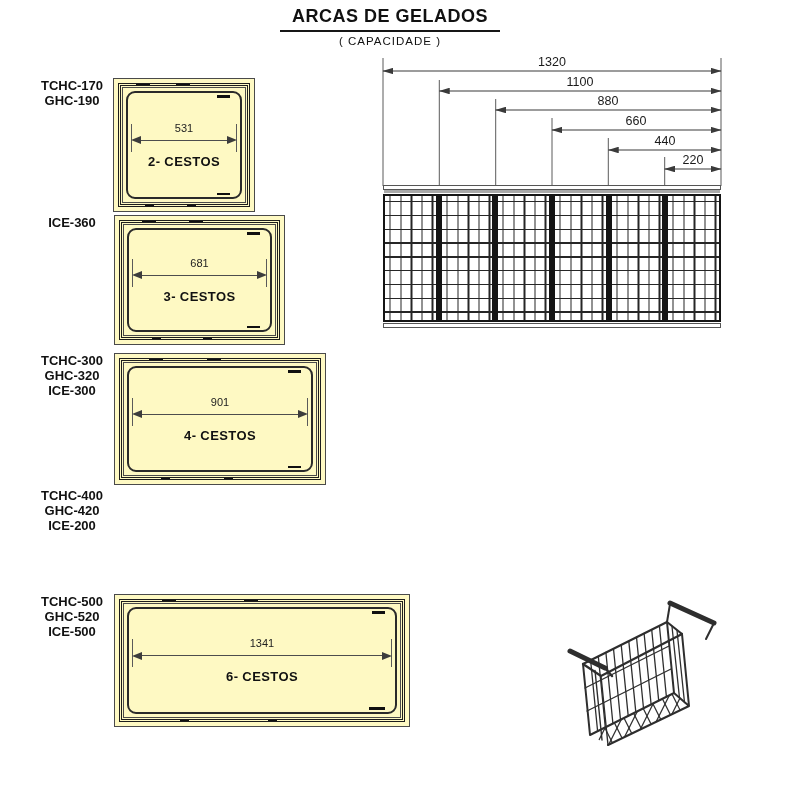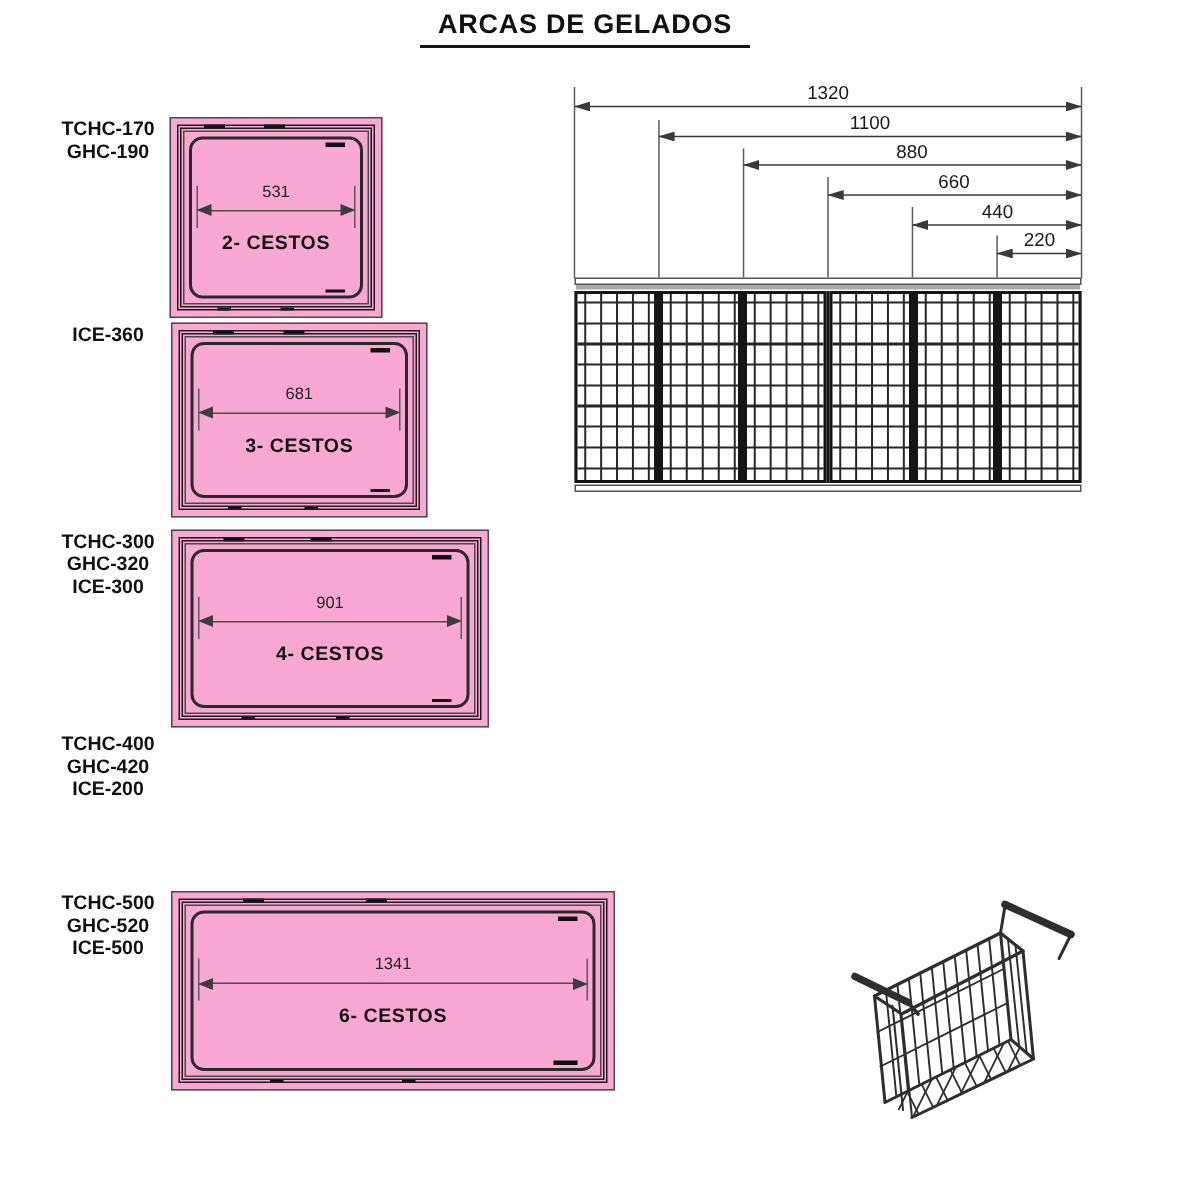--- a/index.html
+++ b/index.html
@@ -9,21 +9,21 @@
   }
   
   .title-wrap{position:absolute;left:190px;top:6px;width:400px;text-align:center;}
   .title{display:inline-block;font-size:18px;font-weight:bold;letter-spacing:.5px;
          border-bottom:2px solid #161616;padding:0 12px 3px 12px;}
   .subtitle{font-size:11.5px;margin-top:3px;letter-spacing:1px;}
   
   .frow{position:absolute;left:30px;}
   .flabel{position:absolute;left:0;top:0;bottom:0;width:84px;display:flex;flex-direction:column;
           align-items:center;font-weight:bold;font-size:13px;line-height:15px;}
-  .fbox{position:absolute;top:0;bottom:0;border:1px solid #4a4a4a;background:#f9a8d4;}
+  .fbox{position:absolute;top:0;bottom:0;border:1px solid #4a4a4a;background:#fef9c3;}
   .b2{position:absolute;inset:4px;border:3px double #1c1c1c;}
   .b3{position:absolute;inset:1px;border:1px solid #4a4a4a;}
   .b4{position:absolute;inset:3px;border:2px solid #2a2a2a;border-radius:9px;
       display:flex;flex-direction:column;justify-content:center;align-items:center;}
   .dash{position:absolute;background:#101010;}
   .dim-num{font-size:11px;color:#222;margin-bottom:2px;}
   .cestos{font-size:13px;font-weight:bold;margin-top:9px;letter-spacing:.4px;}
   .dim-arrow{position:relative;align-self:stretch;margin:0 3px;height:9px;}
   .dim-arrow .shaft{position:absolute;left:8px;right:8px;top:4px;height:1.2px;background:#4d4d4d;}
   .dim-arrow .hl{position:absolute;left:0;top:0.5px;width:0;height:0;
@@ -42,20 +42,21 @@
         repeating-linear-gradient(to right,#262626 0 1.4px,transparent 1.4px 10.6px),
         repeating-linear-gradient(to bottom,#262626 0 1.4px,transparent 1.4px 13.8px);
       background-position:4.5px 0,0 5px;}
   svg text{font-family:"Liberation Sans","DejaVu Sans",sans-serif;}
 </style>
 </head>
 <body>
 
 <div class="title-wrap">
   <div class="title">ARCAS DE GELADOS</div>
+  <div class="subtitle">( CAPACIDADE )</div>
 </div>
 
 <div class="frow" style="top:78px;height:134px;width:223px;">
   <div class="flabel">
     <div>TCHC-170</div>
     <div>GHC-190</div>
     <div></div>
   </div>
   <div class="fbox" style="left:83px;width:140px;">
     <span class="dash" style="top:4px;left:16%;width:14px;height:3px;"></span>

